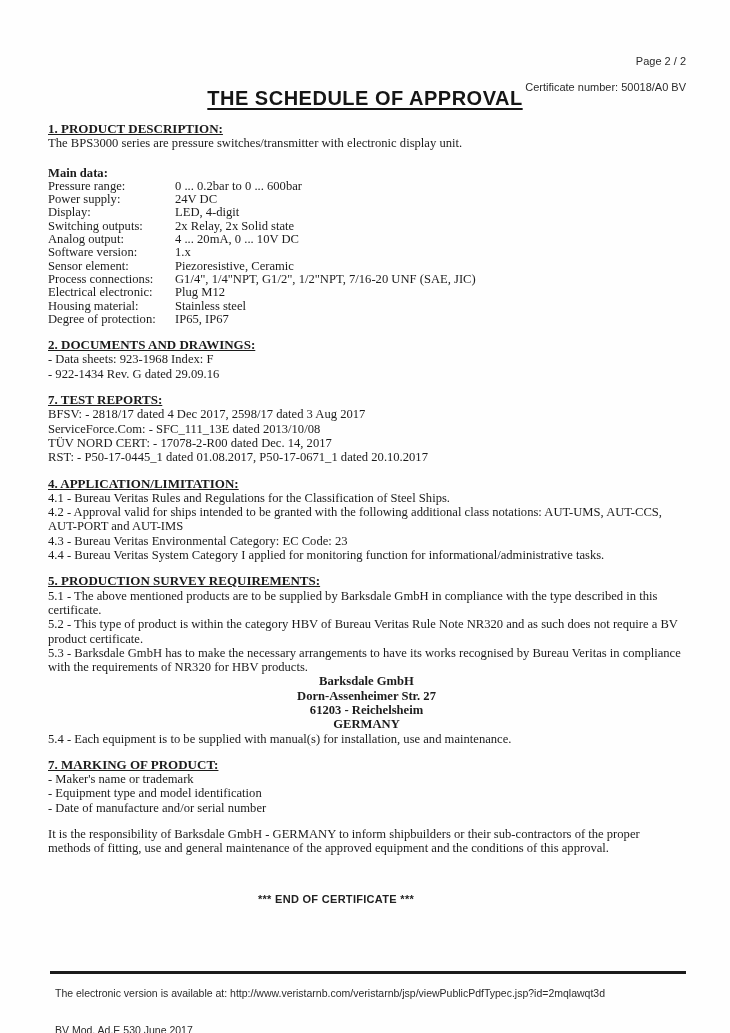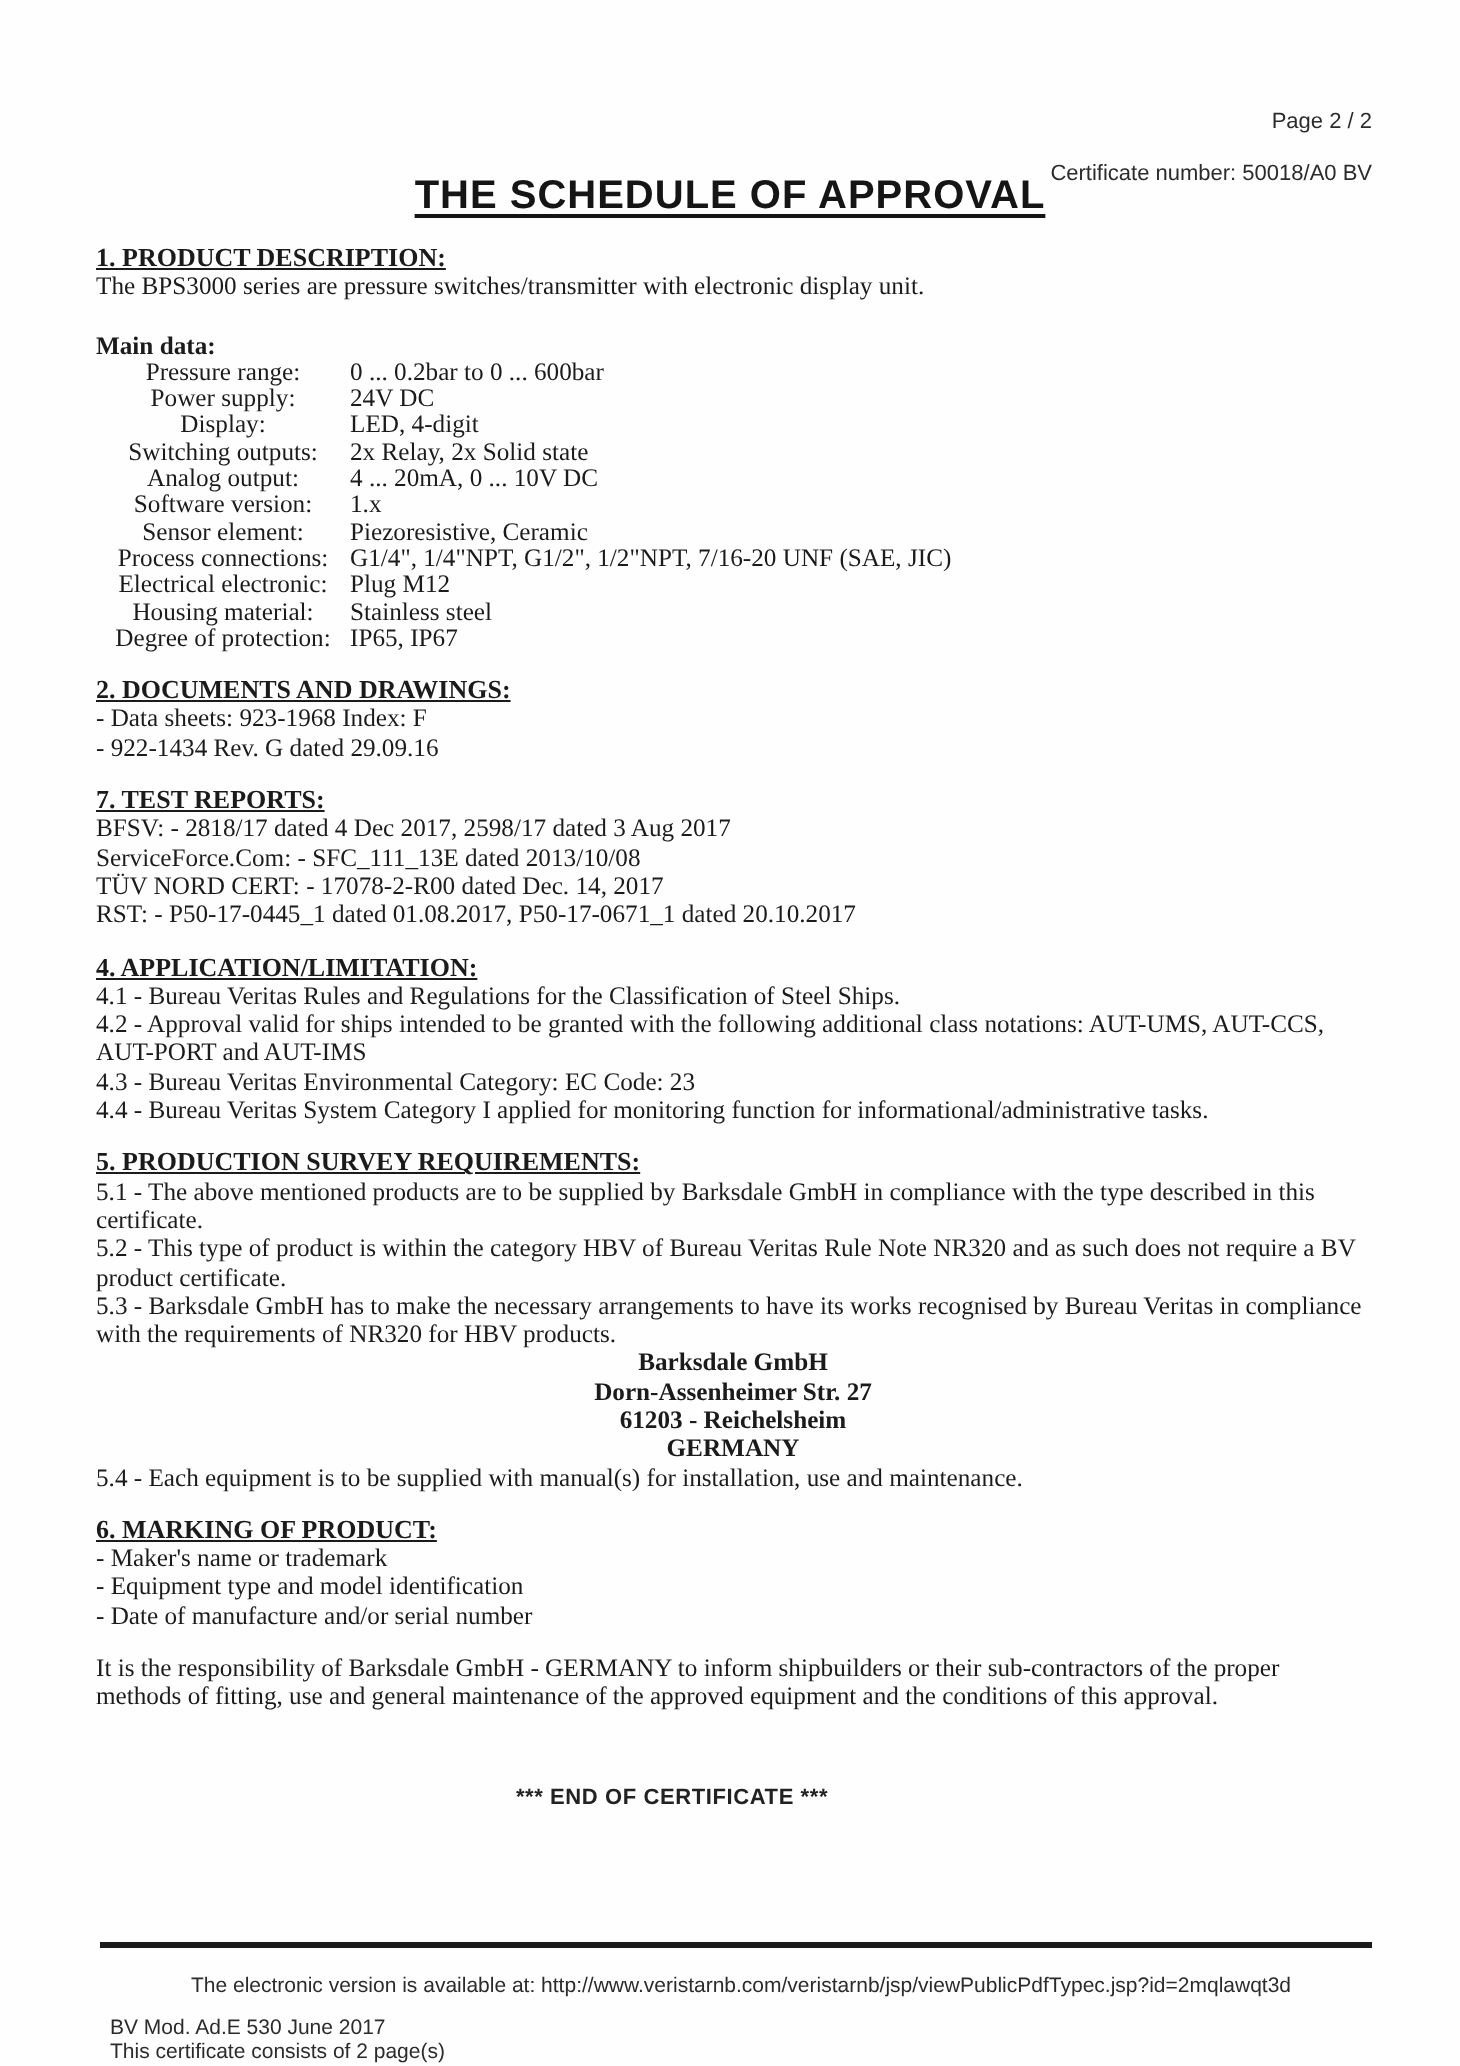--- a/index.html
+++ b/index.html
@@ -21,36 +21,36 @@
     font-family:"Liberation Sans", sans-serif; font-size:20px; font-weight:700;
     letter-spacing:.5px; text-decoration:underline; text-underline-offset:3px; color:#151515;
   }
   
   .content { padding:0 45px 0 48px; font-size:12.6px; line-height:14.3px; }
   .content p { margin:0; }
   .sec { margin-top:12px; }
   .sec-heading { font-weight:700; font-size:13px; text-decoration:underline; }
   .b { font-weight:400; }
   .main-data-label { font-weight:700; margin-top:15px; }
-  .kv-row { display:flex; line-height:13.3px;text-align:center; }
+  .kv-row { display:flex; line-height:13.3px; }
   .kv-label { width:127px; flex:none; }
   .address { text-align:center; font-weight:700; }
   
   .end-marker {
     position:absolute; top:893px; left:0; width:672px; text-align:center;
     font-family:"Liberation Sans", sans-serif; font-size:11px; font-weight:700;
     letter-spacing:.3px; color:#222;
   }
   
   .footer {
     position:absolute; top:971px; left:50px; right:44px;
     font-family:"Liberation Sans", sans-serif; font-size:10.5px; color:#2b2b2b; line-height:1.2;
   }
   .footer-rule { height:3px; background:#1b1b1b; margin-bottom:13px; }
-  .footer-line1 { margin-bottom:8px; padding-left:5px;text-align:center; }
+  .footer-line1 { margin-bottom:24px; padding-left:5px; }
   .footer-row { display:flex; justify-content:space-between; padding-left:5px;flex-direction:column; }
 </style>
 </head>
 <body>
 
 <div class="page">
 
   <div class="hdr">
     <div class="hdr-line1">Page 2 / 2</div>
     <div>Certificate number: 50018/A0 BV</div>
@@ -142,21 +142,21 @@
       <div class="address">
         <div>Barksdale GmbH</div>
         <div>Dorn-Assenheimer Str. 27</div>
         <div>61203 - Reichelsheim</div>
         <div>GERMANY</div>
       </div>
       <p>5.4 - Each equipment is to be supplied with manual(s) for installation, use and maintenance.</p>
     </div>
 
     <div class="sec">
-      <div class="sec-heading">6. MARKING OF PRODUCT:</div>
+      <div class="sec-heading">7. MARKING OF PRODUCT:</div>
       <p>- Maker's name or trademark</p>
       <p>- Equipment type and model identification</p>
       <p>- Date of manufacture and/or serial number</p>
     </div>
 
     <div class="sec">
       <p><span>It is the responsibility of </span><span class="b">Barksdale GmbH - GERMANY</span><span> to inform shipbuilders or their sub-contractors of the proper methods of fitting, use and general maintenance of the approved equipment and the conditions of this approval.</span></p>
     </div>
 
   </div>

